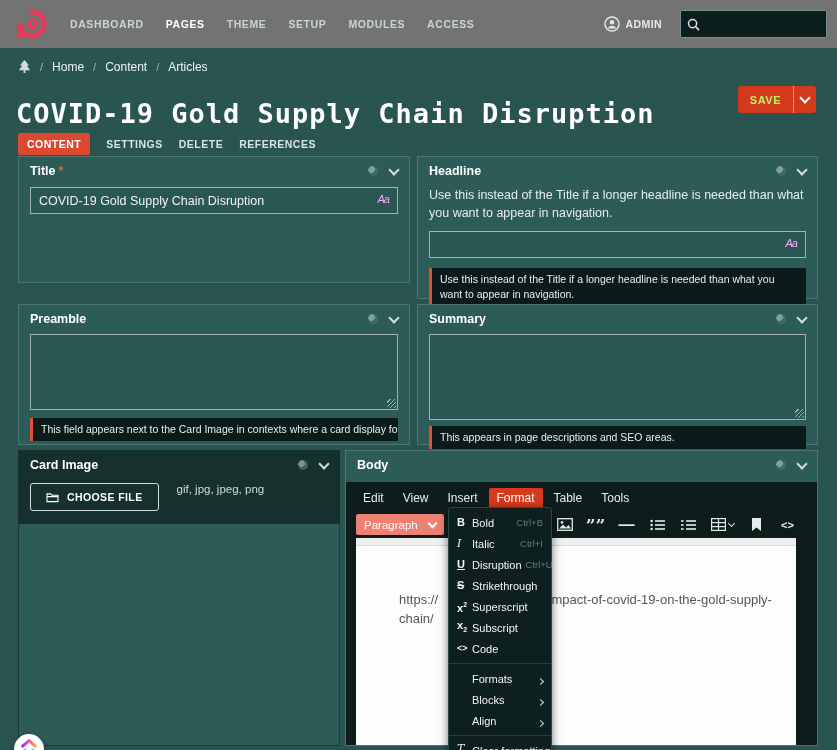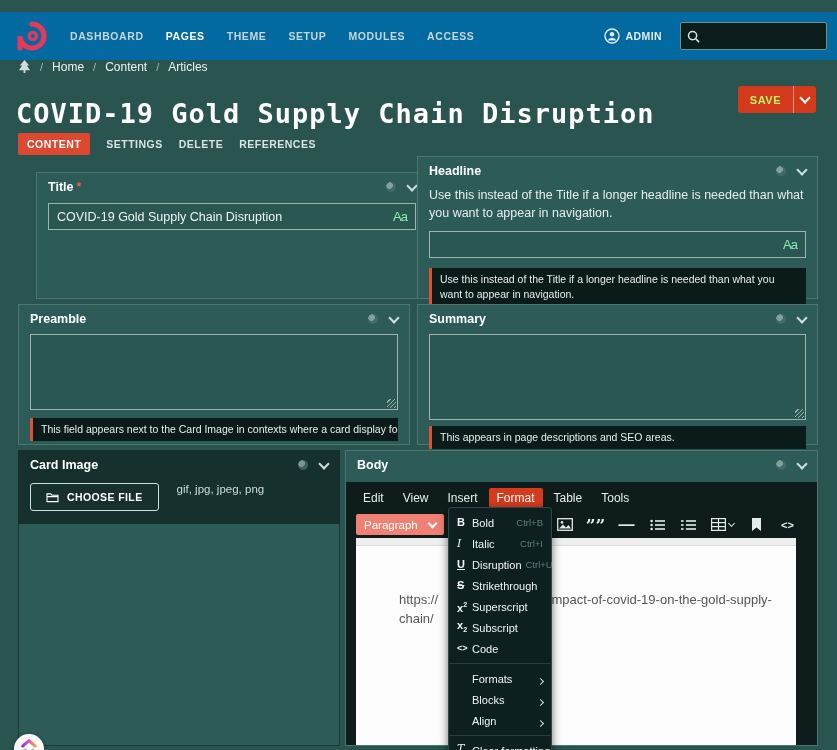--- a/index.html
+++ b/index.html
@@ -3,21 +3,21 @@
 <meta charset="utf-8">
 <style>
   html,body{margin:0;padding:0;}
   body{
     width:837px;height:750px;position:relative;overflow:hidden;
     background:#2a5450;
     font-family:"Liberation Sans",sans-serif;
     -webkit-font-smoothing:antialiased;
   }
   
-  .topbar{position:absolute;left:0;top:12px;width:837px;height:48px;background:#0369a1;display:flex;align-items:center;}
+  .topbar{position:absolute;left:0;top:0;width:837px;height:48px;background:#737373;display:flex;align-items:center;}
   .logo{width:32px;height:32px;margin-left:16px;flex:0 0 auto;}
   .nav{display:flex;align-items:center;margin-left:22px;gap:22px;}
   .nav-item{font-size:10.5px;font-weight:bold;letter-spacing:.6px;color:#c7d5d3;cursor:pointer;}
   .nav-item.active{color:#ffffff;}
   .topbar-right{margin-left:auto;display:flex;align-items:center;gap:18px;margin-right:10px;}
   .user{display:flex;align-items:center;gap:6px;color:#e3ecea;font-size:10.5px;font-weight:bold;letter-spacing:.4px;}
   .searchbox{width:133px;height:26px;border:1px solid #70908c;border-radius:2px;display:flex;align-items:center;background:#0b1d1d;padding:0 6px;gap:6px;}
   .searchbox input{background:transparent;border:none;outline:none;color:#e8efee;font-size:12px;width:100px;font-family:"Liberation Sans",sans-serif;}
   
   .breadcrumb{position:absolute;left:18px;top:60px;display:flex;align-items:center;gap:9px;font-size:12px;color:#eef4f3;}
@@ -37,21 +37,21 @@
   .corner-icon{position:absolute;right:24px;top:138px;opacity:.55;}
   
   .panel{position:absolute;background:#2d5b57;border:1px solid #4c7672;box-sizing:border-box;}
   .panel-header{display:flex;align-items:center;padding:7px 11px 5px 11px;}
   .panel-label{font-size:12.5px;font-weight:bold;color:#ffffff;}
   .req{color:#e8604a;margin-left:3px;font-weight:bold;}
   .hdr-icons{margin-left:auto;display:flex;align-items:center;gap:12px;}
   .sphere{width:10px;height:10px;border-radius:50%;background:radial-gradient(circle at 35% 35%, #9db8b4 0 35%, #49706c 36% 100%);opacity:.75;}
   .input-wrap{position:relative;margin:4px 11px 0 11px;}
   .text-input{width:100%;box-sizing:border-box;height:27px;background:#2b5753;border:1px solid #9fb4b1;color:#eef3f2;font-size:12.5px;padding:0 32px 0 8px;font-family:"Liberation Sans",sans-serif;outline:none;}
-  .aa{position:absolute;right:9px;top:6px;color:#86efac;font-size:13px;letter-spacing:-1px;}
+  .aa{position:absolute;right:9px;top:6px;color:#f0abfc;font-size:11px;letter-spacing:-1px;font-style:italic;}
   .desc{margin:3px 11px 9px 11px;font-size:12.5px;color:#e6edec;line-height:1.45;}
   .note{margin:10px 11px 0 11px;background:#0a1b1a;border-left:3px solid #df4f39;padding:4px 8px;font-size:10.5px;color:#e8eeed;line-height:1.45;}
   .textarea{margin:3px 11px 0 11px;background:#2b5753;border:1px solid #9fb4b1;position:relative;}
   .textarea::after{content:"";position:absolute;right:1px;bottom:1px;width:9px;height:9px;
     background:repeating-linear-gradient(135deg,transparent 0 2px,#9fb4b1 2px 3px);}
   
   .ci-dark{background:#16302e;margin:-1px;padding:1px;padding-bottom:13px;}
   .choose-row{display:flex;align-items:flex-start;margin:6px 11px 0 11px;gap:18px;}
   .choose-btn{display:inline-flex;align-items:center;gap:8px;border:1px solid #cfdddc;border-radius:3px;padding:7px 15px;color:#fff;font-size:10.5px;font-weight:bold;letter-spacing:.4px;cursor:pointer;background:transparent;}
   .file-hint{font-size:11.5px;color:#cddbd9;}
@@ -148,21 +148,21 @@
 </div>
 
 <div class="tabs">
   <span class="tab active">CONTENT</span>
   <span class="tab">SETTINGS</span>
   <span class="tab">DELETE</span>
   <span class="tab">REFERENCES</span>
 </div>
 <span class="corner-icon"><span class="sphere"></span></span>
 
-<div class="panel" style="left:18px;top:172px;width:392px;height:127px;margin-left:18px;">
+<div class="panel" style="left:18px;top:156px;width:392px;height:127px;">
   <div class="panel-header">
     <span class="panel-label"><span>Title</span><span class="req">*</span></span>
     <span class="hdr-icons">
       <span class="sphere"></span>
       <span class="chev" style="margin-top:-3px;"></span>
     </span>
   </div>
   <div class="input-wrap">
     <input class="text-input" value="COVID-19 Gold Supply Chain Disruption" style="">
     <span class="aa">Aa</span>

